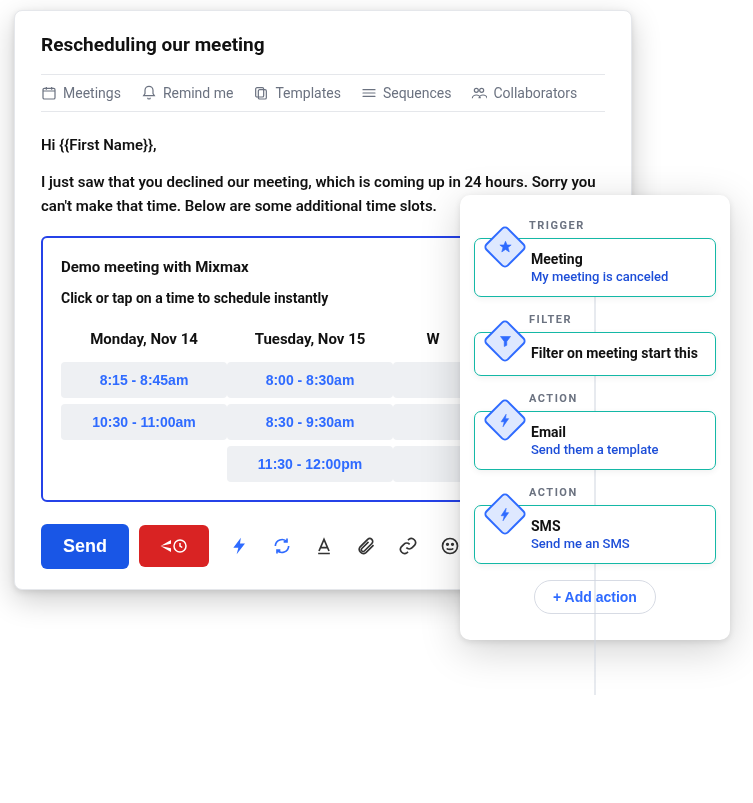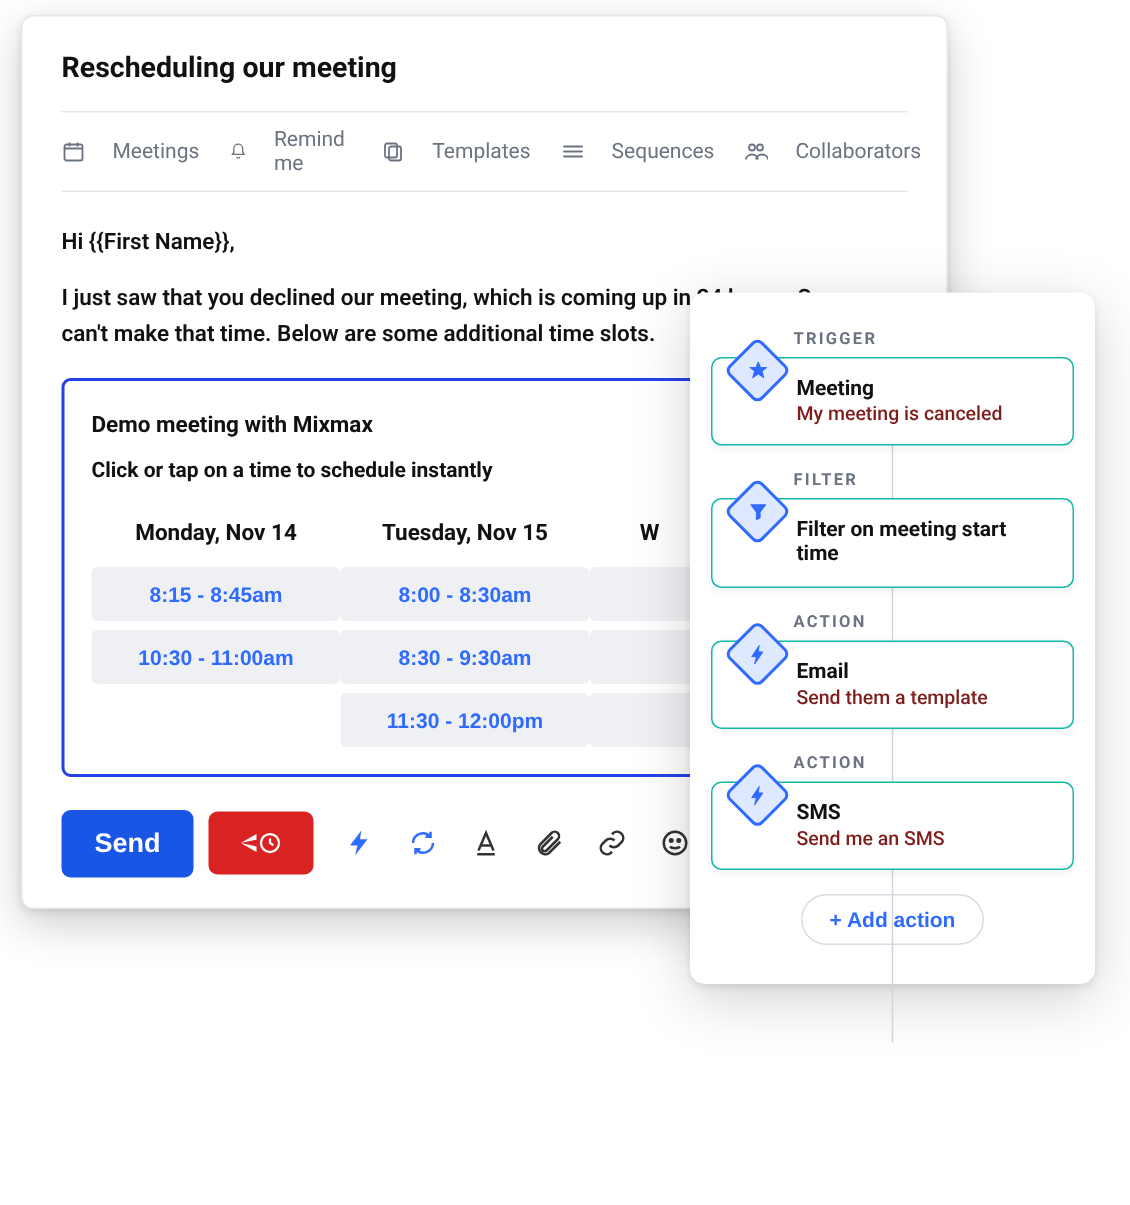--- a/index.html
+++ b/index.html
@@ -33,21 +33,21 @@
     display: flex;
     gap: 20px;
     border-top: 1px solid #e5e7eb;
     border-bottom: 1px solid #e5e7eb;
     margin-top: 18px;
     padding: 10px 0;
   }
   .tbitem {
     display: inline-flex;
     align-items: center;
-    gap: 18px;
+    gap: 6px;
     color: #6b7280;
     font-size: 14px;
     cursor: pointer;
   }
   .tbitem svg { width: 16px; height: 16px; stroke: #6b7280; fill: none; stroke-width: 1.8; }
 
   .body-copy {
     margin-top: 22px;
     font-size: 15px;
     color: #111;
@@ -147,21 +147,21 @@
     margin-bottom:6px;
   }
   .step-card {
     border:1px solid #14b8a6; border-radius:7px;
     box-shadow: 0 2px 6px rgba(0,0,0,0.06);
     padding:12px 14px 12px 56px;
     position:relative;
     background:#fff;
   }
   .step-card .title { font-weight:700; font-size:14px; color:#111; }
-  .step-card .desc  { font-size:13px; color:#7f1d1d; font-weight:500; margin-top:2px; }
+  .step-card .desc  { font-size:13px; color:#1d4ed8; font-weight:500; margin-top:2px; }
 
   .diamond {
     position:absolute; left:14px; top:-8px;
     width:32px; height:32px;
     display:flex; align-items:center; justify-content:center;
   }
   .diamond .dbg {
     position:absolute; inset:0;
     background:#dee8ff; border:2px solid #2f6bff;
     transform:rotate(45deg); border-radius:5px;
@@ -328,21 +328,21 @@
 
   <div class="step">
     <div class="step-label">FILTER</div>
     <div class="step-card">
       <div class="diamond">
         <div class="dbg"></div>
         <svg viewBox="0 0 24 24">
             <path d="M4 4h16l-6 8v6l-4 2v-8z"></path>
           </svg>
       </div>
-      <div class="title">Filter on meeting start time</div>
+      <div class="title">Filter on meeting start this</div>
       <div class="desc"></div>
     </div>
   </div>
 
   <div class="step">
     <div class="step-label">ACTION</div>
     <div class="step-card">
       <div class="diamond">
         <div class="dbg"></div>
         <svg viewBox="0 0 24 24">

